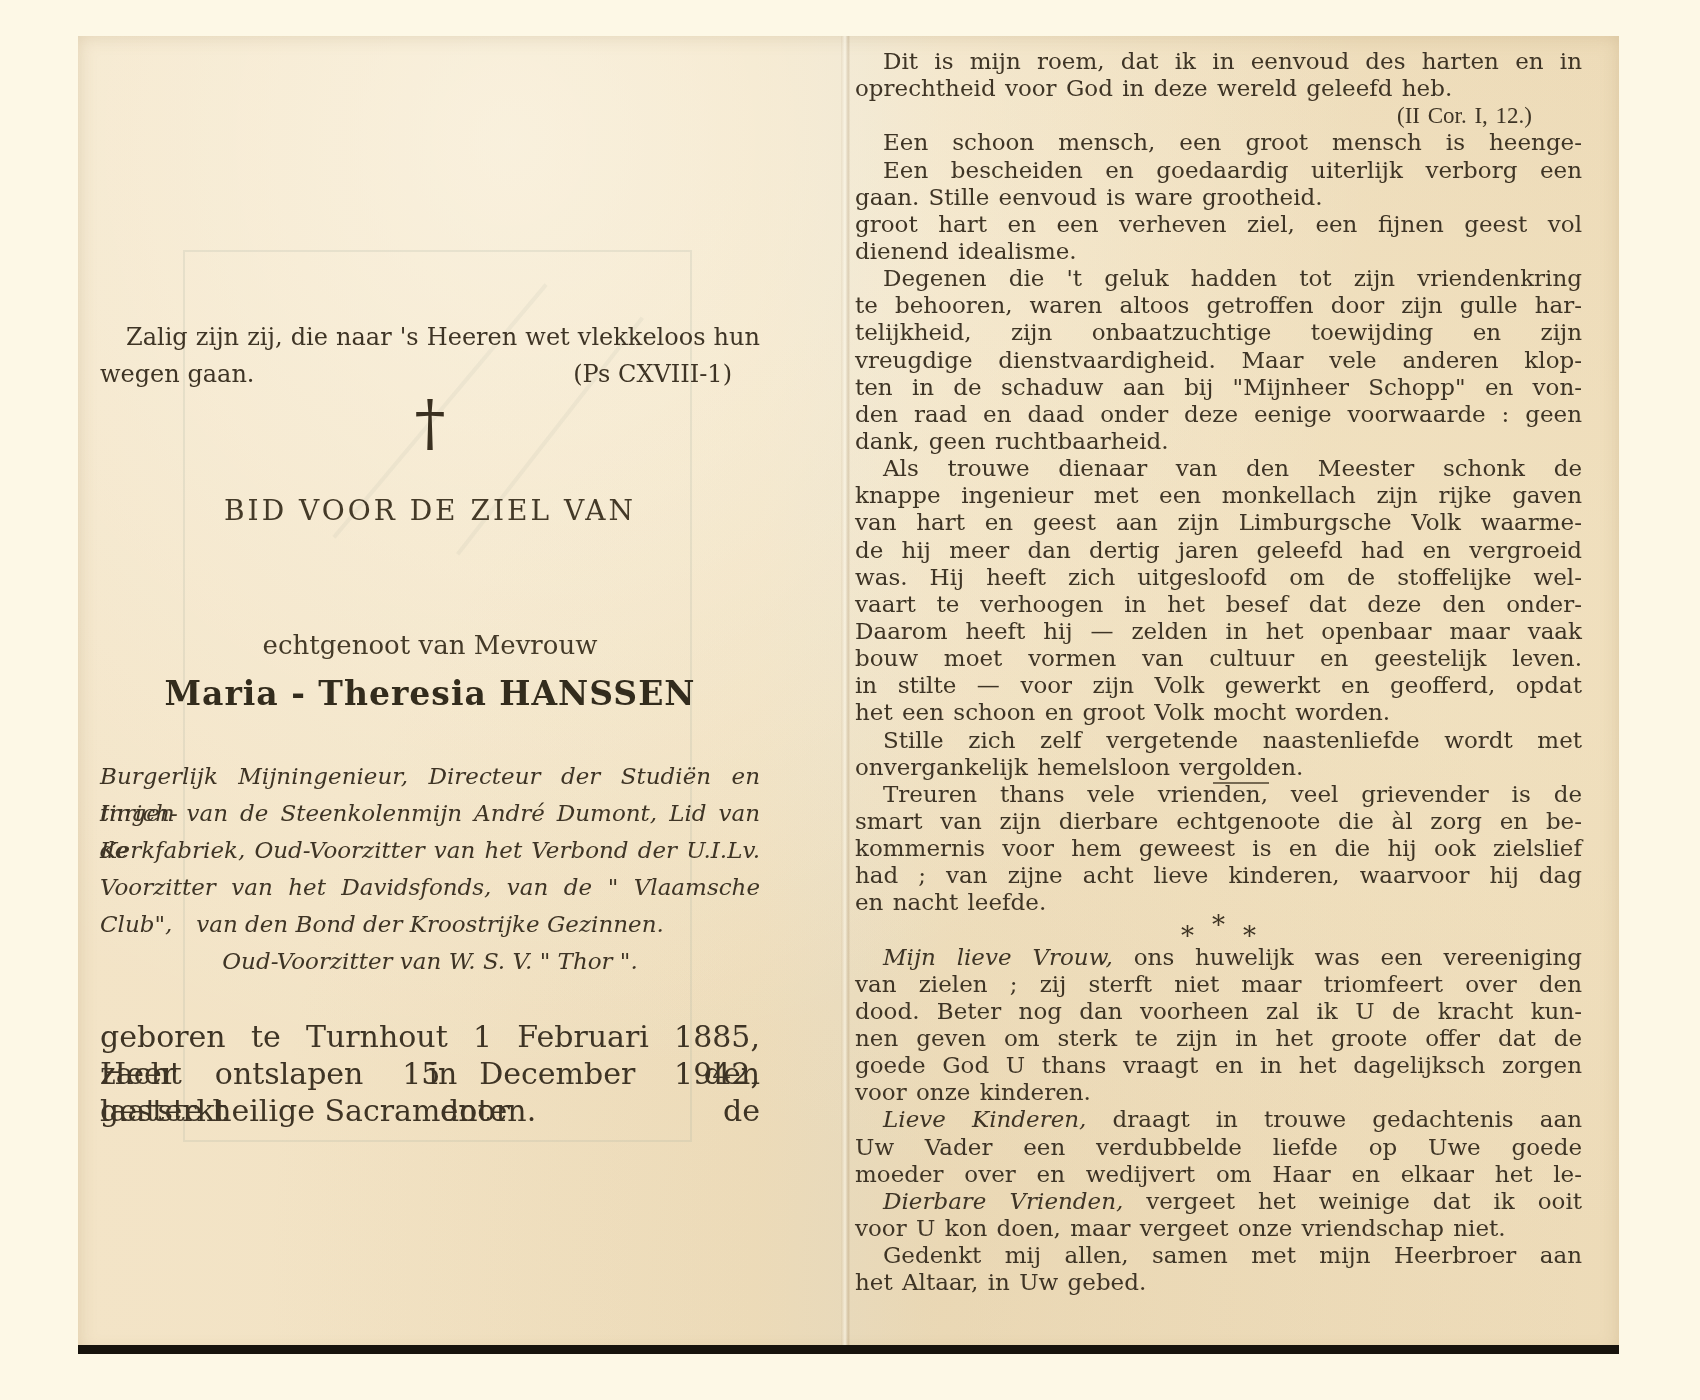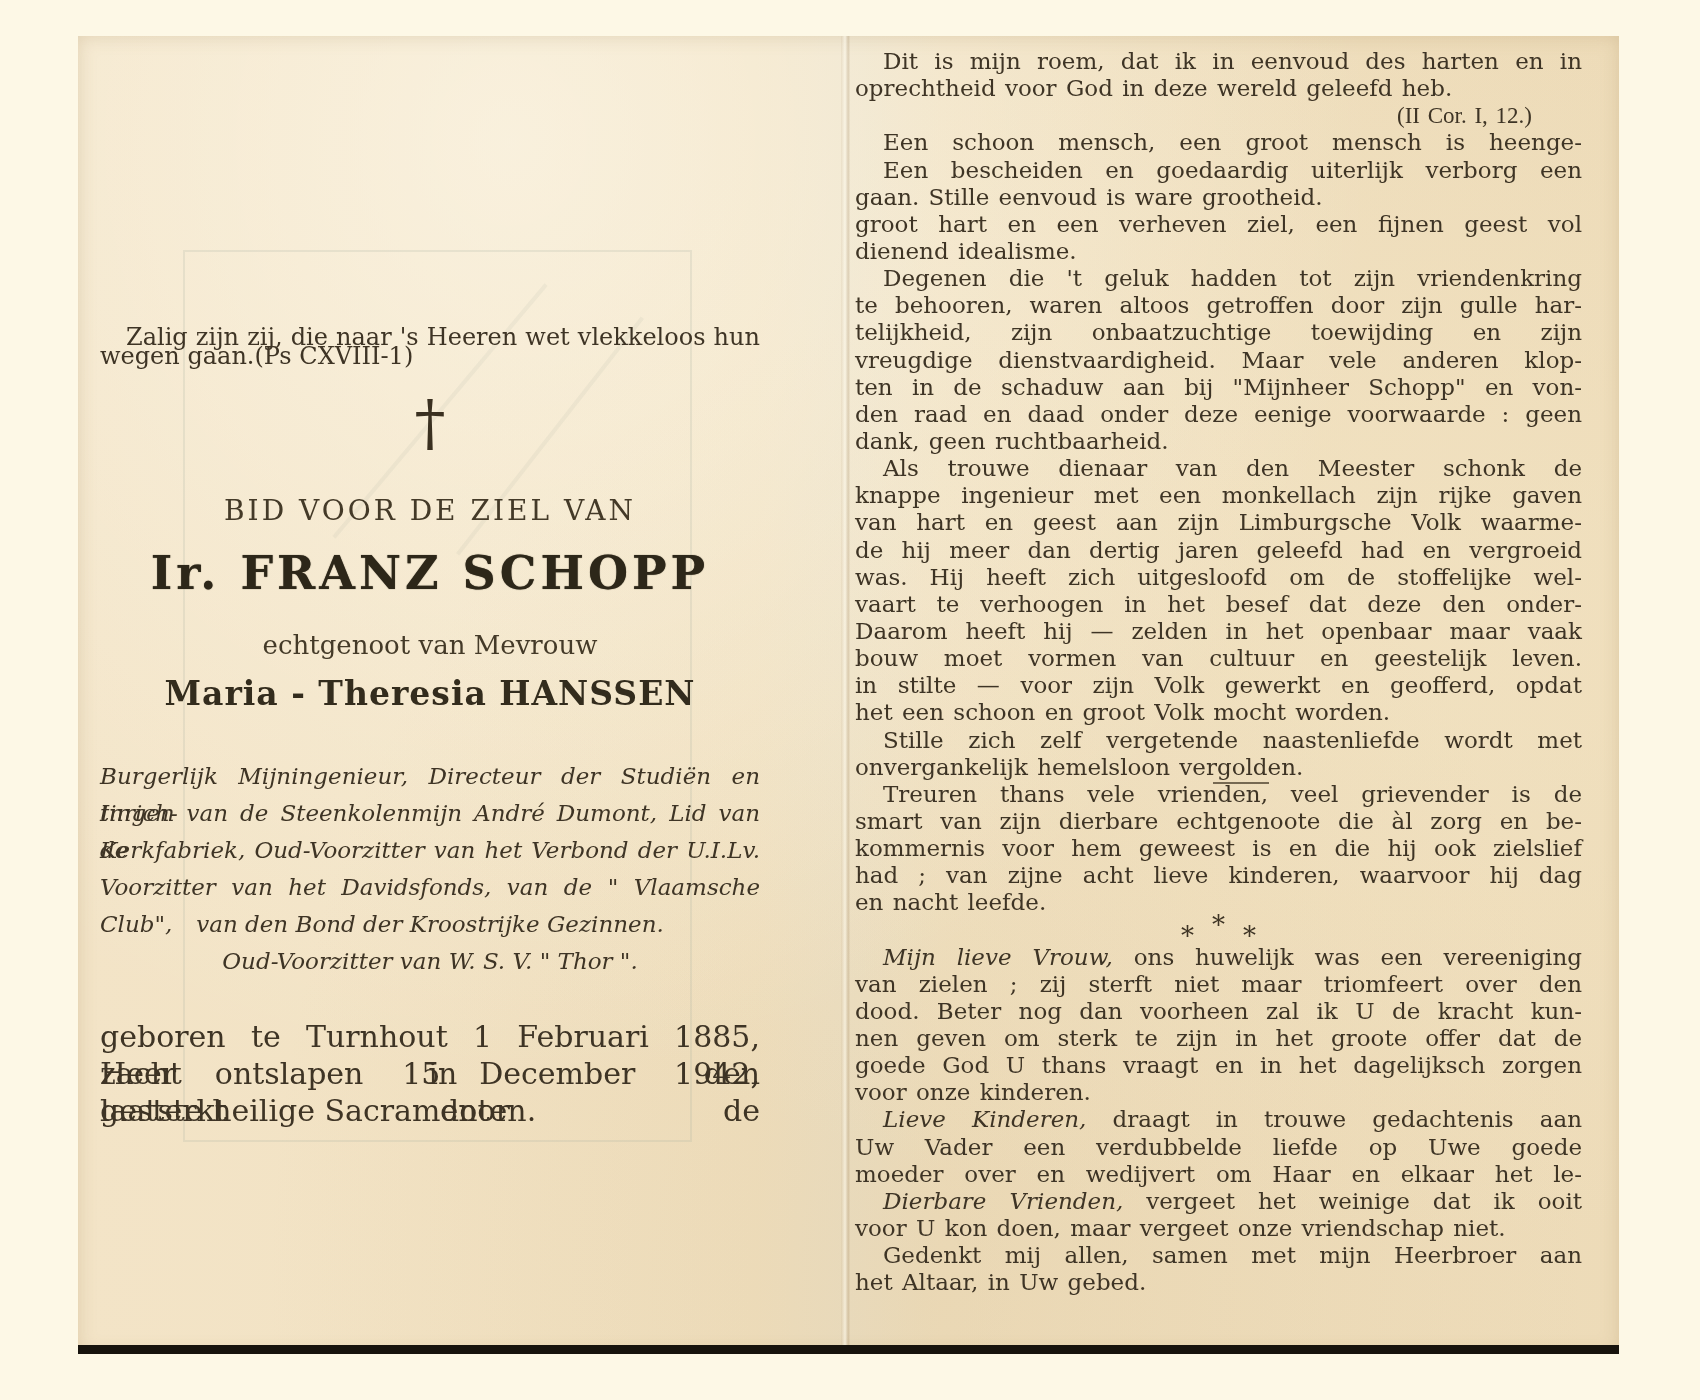--- a/index.html
+++ b/index.html
@@ -31,21 +31,21 @@
   }
   .ghost-line{
     position:absolute;background:rgba(168,180,162,0.13);
   }
   .page{position:absolute;top:0;height:100%;}
   .ink{color:#3e3425;}
   
   #left-page{left:22px;width:660px;}
   .lp-abs{position:absolute;left:0;width:100%;}
   .quote1{top:284px;font-size:24px;line-height:34px;text-indent:26px;text-align:justify;text-align-last:justify;}
-  .quote2{top:303px;font-size:24px;line-height:34px;display:flex;justify-content:flex-start;}
+  .quote2{top:321px;font-size:24px;line-height:34px;display:flex;justify-content:space-between;}
   .quote2 .ref{padding-right:28px;}
   .cross{top:352px;text-align:center;font-size:62px;line-height:70px;color:#3a3020;}
   .intro{top:458px;text-align:center;font-size:28px;letter-spacing:3px;color:#443a28;}
   .name{top:510px;text-align:center;font-size:46px;font-weight:bold;letter-spacing:4px;color:#2d2719;text-shadow:0 0 1px rgba(45,39,25,0.8);}
   .spouse-intro{top:594px;text-align:center;font-size:26px;color:#443a28;}
   .spouse-name{top:638px;text-align:center;font-size:33px;font-weight:bold;letter-spacing:1px;color:#332c1d;}
   .titles{top:722px;font-style:italic;font-size:23px;}
   .titles .ln{height:37px;line-height:37px;}
   .life{top:982px;font-size:30px;}
   .life .ln{height:37px;line-height:37px;}
@@ -85,21 +85,20 @@
 
     <div class="lp-abs quote2 ink">
       <span>wegen gaan.</span>
       <span class="ref">(Ps CXVIII-1)</span>
     </div>
 
     <div class="lp-abs cross">†</div>
 
     <div class="lp-abs intro">BID VOOR DE ZIEL VAN</div>
 
-    <div class="lp-abs name">Ir. FRANZ SCHOPP</div>
 
     <div class="lp-abs spouse-intro ink">echtgenoot van Mevrouw</div>
 
     <div class="lp-abs spouse-name">Maria - Theresia HANSSEN</div>
 
     <div class="lp-abs titles ink">
         <div class="ln j">Burgerlijk Mijningenieur, Directeur der Studiën en Inrich-</div>
         <div class="ln j">tingen van de Steenkolenmijn André Dumont, Lid van de</div>
         <div class="ln j">Kerkfabriek, Oud-Voorzitter van het Verbond der U.I.Lv.</div>
         <div class="ln j">Voorzitter van het Davidsfonds, van de " Vlaamsche Club",</div>

